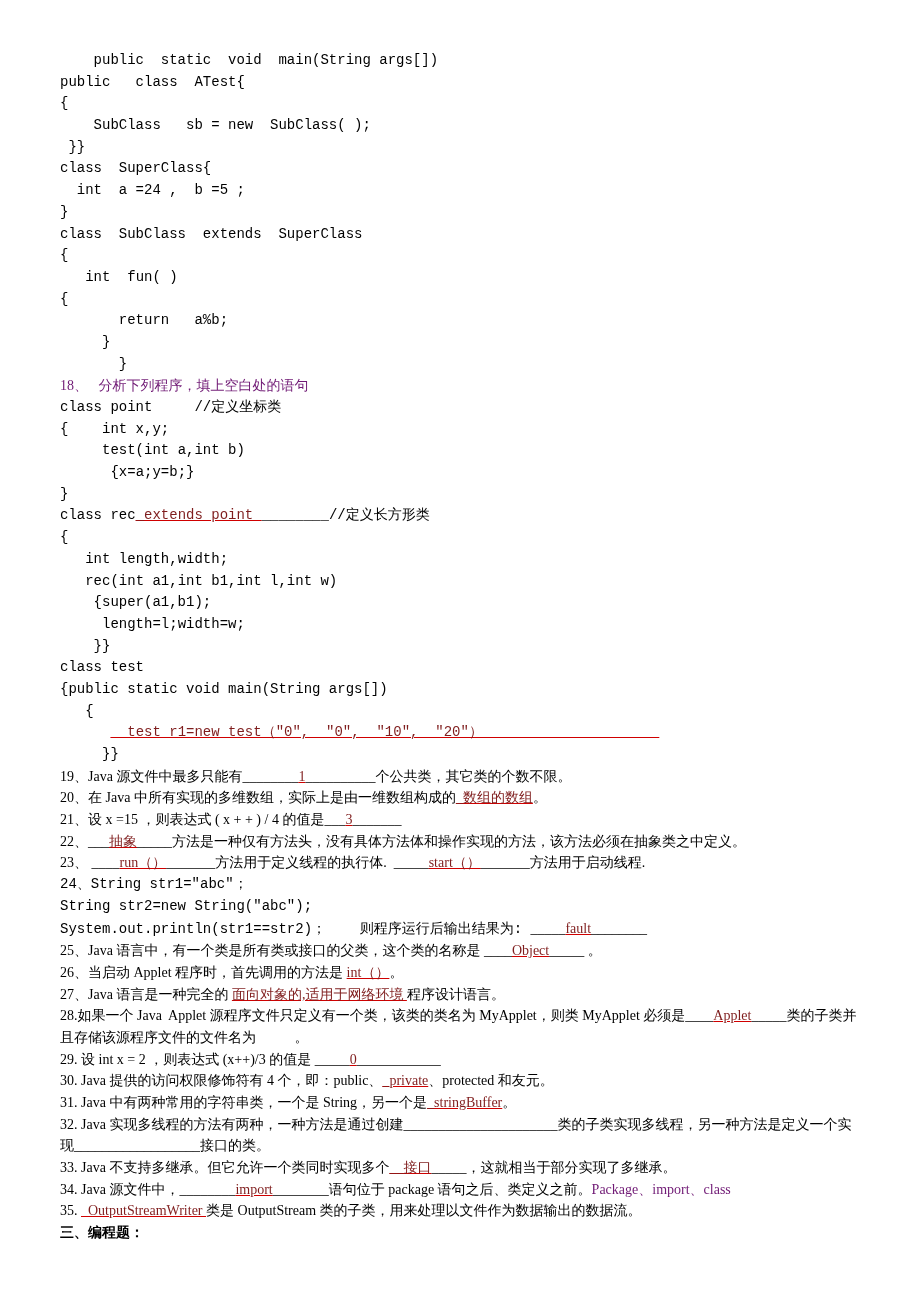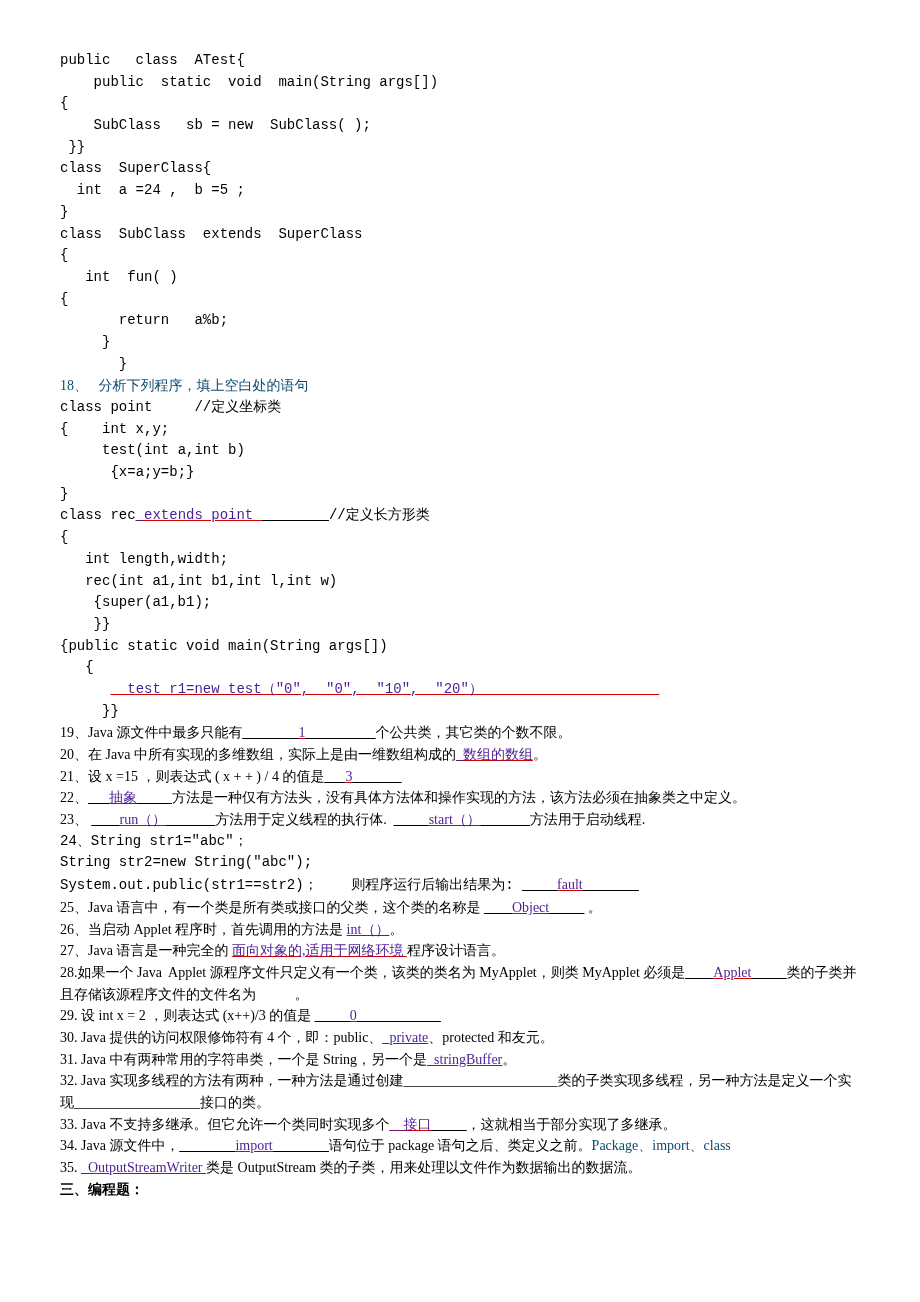--- a/index.html
+++ b/index.html
@@ -11,43 +11,42 @@
     color: #000;
     background: #fff;
     width: 920px;
     box-sizing: border-box;
   }
   .line {
     white-space: pre-wrap;
     min-height: 1.55em;
   }
   .red {
-    color: #0c4a6e;
+    color: #701a75;
   }
   .red-u {
-    color: #4c1d95;
+    color: #7f1d1d;
     text-decoration: underline;
     text-decoration-color: #d00000;
   }
   .u {
-    text-decoration: underline;
   }
   .bold {
     font-weight: bold;
   }
   .mono {
     font-family: "Courier New", monospace;
   }
 </style>
 </head>
 <body>
 
 <div>
+  <div class="line mono">    public  static  void  main(String args[])</div>
   <div class="line mono">public   class  ATest{</div>
-  <div class="line mono">    public  static  void  main(String args[])</div>
   <div class="line mono">{</div>
   <div class="line mono">    SubClass   sb = new  SubClass( );</div>
   <div class="line mono"> }}</div>
   <div class="line mono">class  SuperClass{</div>
   <div class="line mono">  int  a =24 ,  b =5 ;</div>
   <div class="line mono">}</div>
   <div class="line mono">class  SubClass  extends  SuperClass</div>
   <div class="line mono">{</div>
   <div class="line mono">   int  fun( )</div>
   <div class="line mono">{</div>
@@ -66,21 +65,23 @@
   <div class="line mono">}</div>
 </div>
 
 <div class="line mono"><span>class rec</span><span class="red-u">_extends point </span><span class="u">________</span><span>//定义长方形类</span></div>
 
 <div>
   <div class="line mono">{</div>
   <div class="line mono">   int length,width;</div>
   <div class="line mono">   rec(int a1,int b1,int l,int w)</div>
   <div class="line mono">    {super(a1,b1);</div>
+  <div class="line mono">     length=l;width=w;</div>
   <div class="line mono">    }}</div>
+  <div class="line mono">class test</div>
   <div class="line mono">{public static void main(String args[])</div>
   <div class="line mono">   {</div>
 </div>
 
 <div class="line mono"><span>      </span><span class="red-u">  test r1=new test（"0",  "0",  "10",  "20"）                     </span></div>
 
 <div>
   <div class="line mono">     }}</div>
 </div>
 
@@ -89,21 +90,21 @@
 <div class="line"><span>20、在 Java 中所有实现的多维数组，实际上是由一维数组构成的</span><span class="red-u">_数组的数组</span><span>。</span></div>
 
 <div class="line"><span>21、设 x =15 ，则表达式 ( x + + ) / 4 的值是</span><span class="u">___</span><span class="red-u">3</span><span class="u">_______</span></div>
 
 <div class="line"><span>22、</span><span class="u">___</span><span class="red-u">抽象</span><span class="u">_____</span><span>方法是一种仅有方法头，没有具体方法体和操作实现的方法，该方法必须在抽象类之中定义。</span></div>
 
 <div class="line"><span>23、 </span><span class="u">____</span><span class="red-u">run（）</span><span class="u">_______</span><span>方法用于定义线程的执行体.  </span><span class="u">_____</span><span class="red-u">start（）</span><span class="u">_______</span><span>方法用于启动线程.</span></div>
 
 <div class="line mono">24、String str1="abc"；</div>
 <div class="line mono">String str2=new String("abc");</div>
-<div class="line"><span class="mono">System.out.public(str1==str2)；    则程序运行后输出结果为: </span><span class="u">_____</span><span class="red-u">fault</span><span class="u">________</span></div>
+<div class="line"><span class="mono">System.out.println(str1==str2)；    则程序运行后输出结果为: </span><span class="u">_____</span><span class="red-u">fault</span><span class="u">________</span></div>
 
 <div class="line"><span>25、Java 语言中，有一个类是所有类或接口的父类，这个类的名称是 </span><span class="u">____</span><span class="red-u">Object</span><span class="u">_____</span><span> 。</span></div>
 
 <div class="line"><span>26、当启动 Applet 程序时，首先调用的方法是 </span><span class="red-u">int（）</span><span>。</span></div>
 
 <div class="line"><span>27、Java 语言是一种完全的 </span><span class="red-u">面向对象的,适用于网络环境 </span><span>程序设计语言。</span></div>
 
 <div class="line"><span>28.如果一个 Java  Applet 源程序文件只定义有一个类，该类的类名为 MyApplet，则类 MyApplet 必须是</span><span class="u">____</span><span class="red-u">Applet</span><span class="u">_____</span><span>类的子类并且存储该源程序文件的文件名为           。</span></div>
 
 <div class="line"><span>29. 设 int x = 2 ，则表达式 (x++)/3 的值是 </span><span class="u">_____</span><span class="red-u">0</span><span class="u">____________</span></div>

